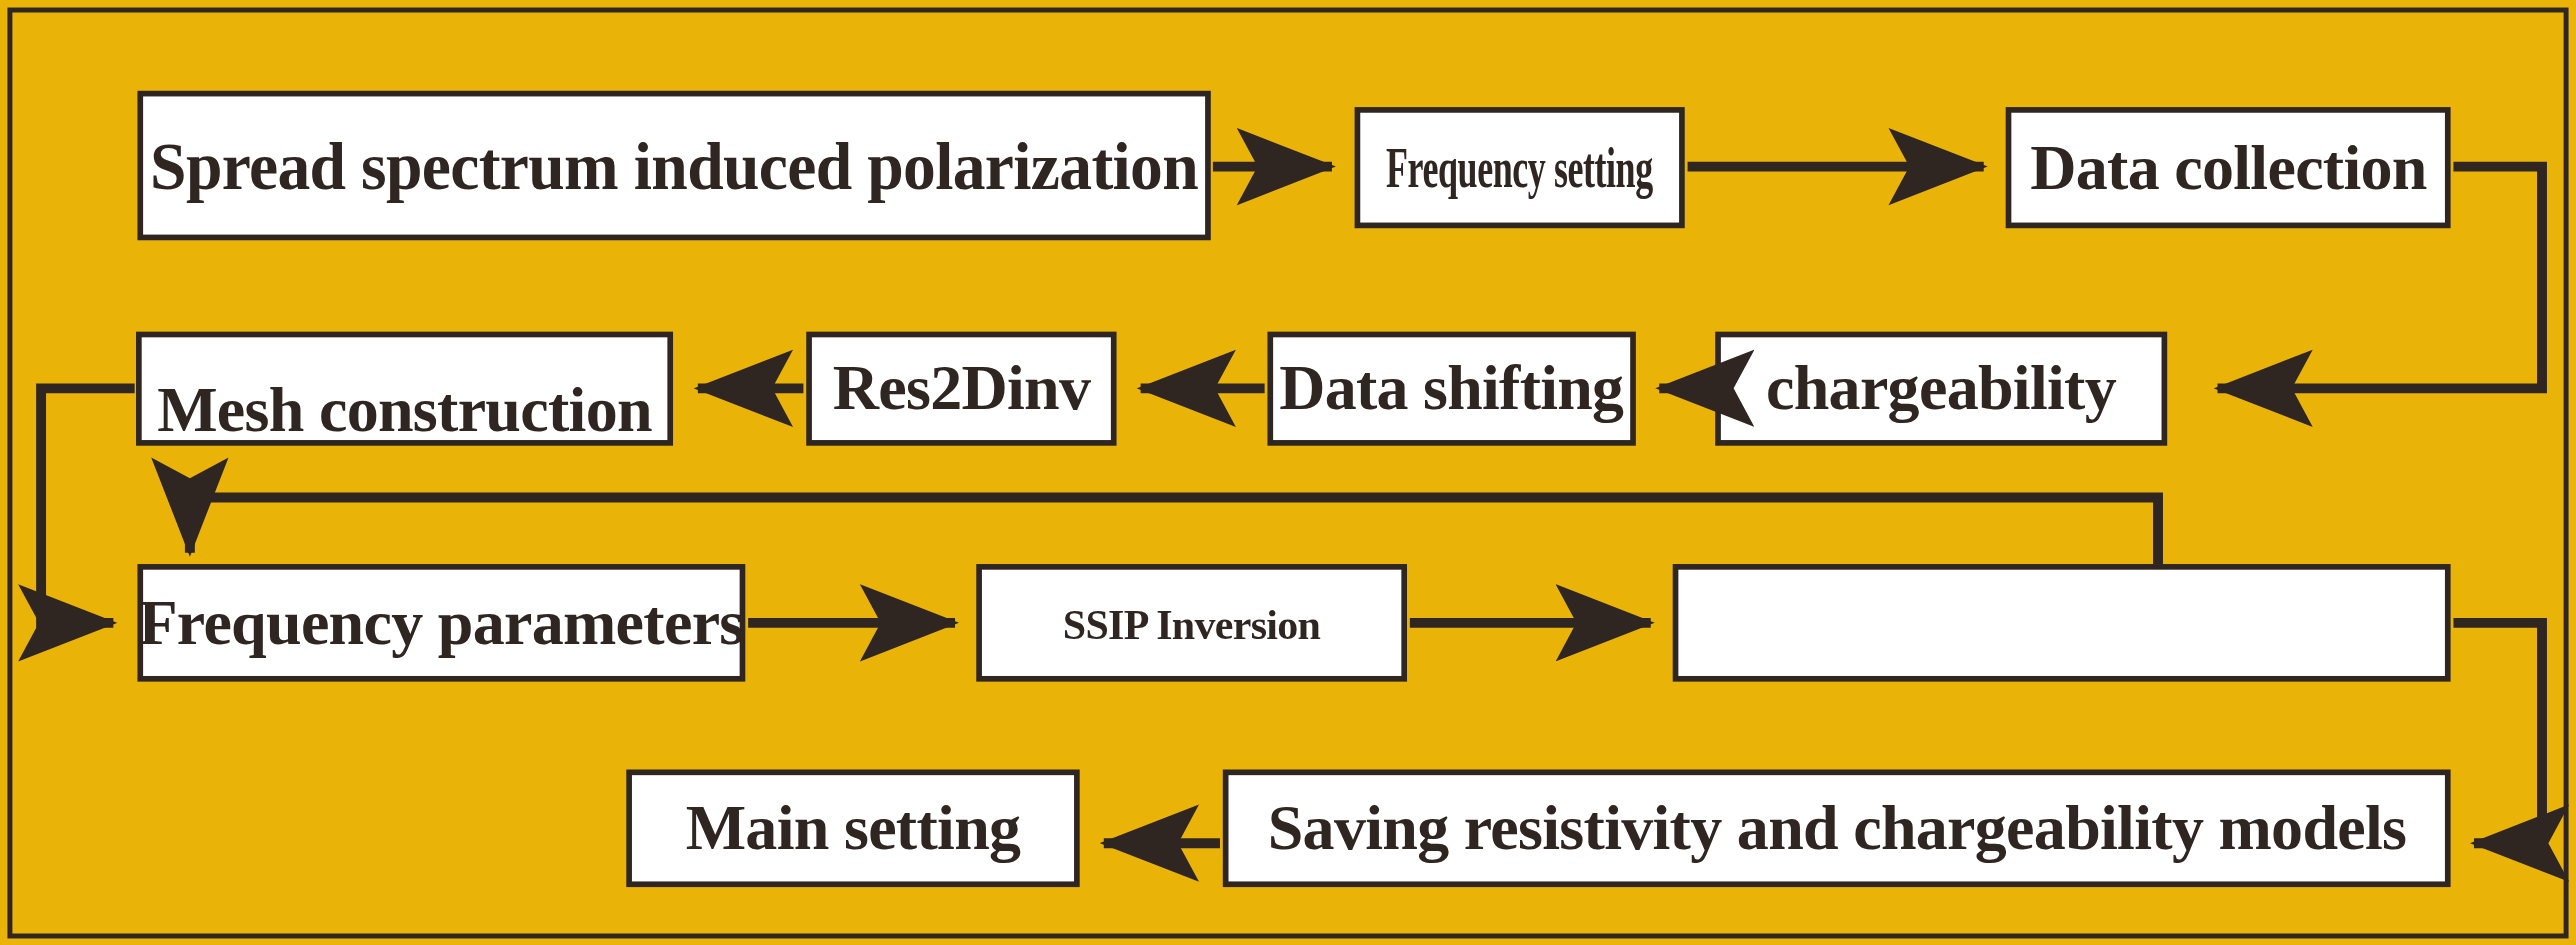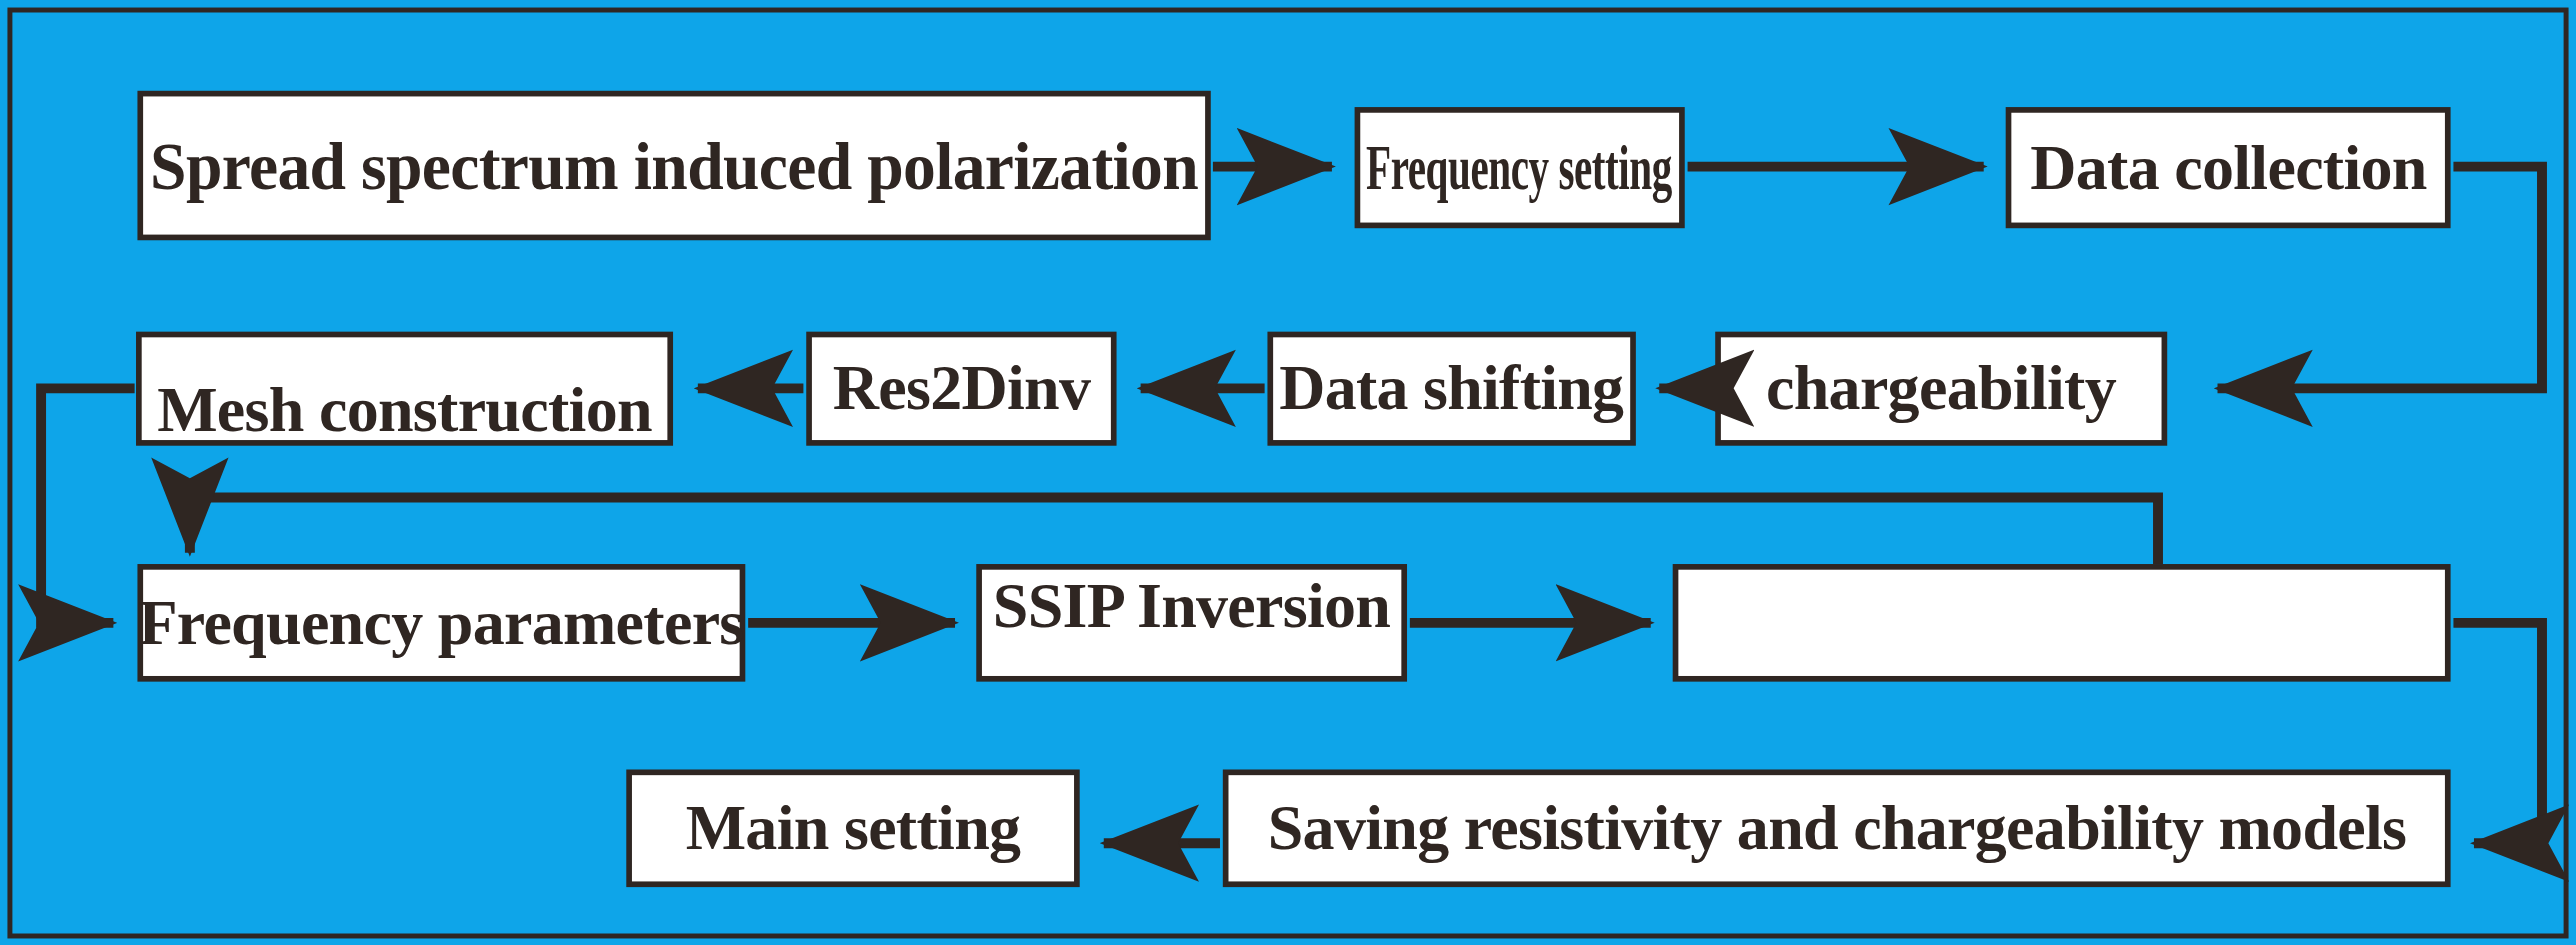--- a/index.html
+++ b/index.html
@@ -1,17 +1,17 @@
 <!DOCTYPE html>
 <html style="font-size:11.3px"><head>
 <meta charset="utf-8">
 <style>
   html,body{margin:0;padding:0;background:#ffffff;}
   body{width:2576px;height:946px;font-family:"Liberation Serif",serif;}
-  #stage{position:relative;width:2576px;height:946px;overflow:hidden;background:#0ea5e9;}
+  #stage{position:relative;width:2576px;height:946px;overflow:hidden;background:#eab308;}
   #flow{position:absolute;inset:0;width:2576px;height:946px;}
   .node-label{
     position:absolute;
     display:flex;align-items:center;justify-content:center;
     font-family:"Liberation Serif",serif;
     font-weight:700;
     color:#2f2622;
     white-space:nowrap;
     line-height:1;
     text-align:center;
@@ -102,21 +102,21 @@
 
     <g>
       <line x1="1722" y1="1190" x2="1558" y2="1190" stroke="#2f2622" stroke-width="14" marker-end="url(#ah-l)"></line>
     </g>
   </svg>
 
   <div class="node-label" style="left:140px;top:94px;width:1068px;height:144px;font-size:68px;letter-spacing:-0.7px;">
       <span style="display: inline-block; white-space: nowrap; transform-origin: center center; transform: scaleX(0.9648);">Spread spectrum induced polarization</span>
     </div>
 
-  <div class="node-label" style="left:1357px;top:110px;width:324px;height:115px;font-size:64px;letter-spacing:-0.7px;align-items:center;">
+  <div class="node-label" style="left:1357px;top:110px;width:324px;height:115px;font-size:56px;letter-spacing:-0.7px;align-items:center;">
       <span style="display: inline-block; white-space: nowrap; transform-origin: center center; transform: scaleX(0.6428);">Frequency setting</span>
     </div>
 
   <div class="node-label" style="left:2009px;top:110px;width:439px;height:115px;font-size:64px;letter-spacing:-0.7px;">
       <span style="display: inline-block; white-space: nowrap; transform-origin: center center; transform: scaleX(1);">Data collection</span>
     </div>
 
   <div class="node-label" style="left:139px;top:334px;width:531px;height:108px;font-size:64px;letter-spacing:-0.7px;align-items:flex-end;">
       <span style="display: inline-block; white-space: nowrap; transform-origin: center center; transform: scaleX(1);">Mesh construction</span>
     </div>
@@ -130,21 +130,21 @@
     </div>
 
   <div class="node-label" style="left:1718px;top:334px;width:446px;height:108px;font-size:64px;letter-spacing:-0.7px;">
       <span style="display: inline-block; white-space: nowrap; transform-origin: center center; transform: scaleX(1);">chargeability</span>
     </div>
 
   <div class="node-label" style="left:140px;top:567px;width:602px;height:112px;font-size:64px;letter-spacing:-0.7px;">
       <span style="display: inline-block; white-space: nowrap; transform-origin: center center; transform: scaleX(1);">Frequency parameters</span>
     </div>
 
-  <div class="node-label" style="left:979px;top:550px;width:425px;height:112px;font-size:64px;letter-spacing:-0.7px;">
+  <div class="node-label" style="left:979px;top:569px;width:425px;height:112px;font-size:42px;letter-spacing:-0.7px;">
       <span style="display: inline-block; white-space: nowrap; transform-origin: center center; transform: scaleX(1);">SSIP Inversion</span>
     </div>
 
 
   <div class="node-label" style="left:629px;top:772px;width:448px;height:112px;font-size:64px;letter-spacing:-0.7px;">
       <span style="display: inline-block; white-space: nowrap; transform-origin: center center; transform: scaleX(1);">Main setting</span>
     </div>
 
   <div class="node-label" style="left:1226px;top:772px;width:1222px;height:112px;font-size:64px;letter-spacing:-0.7px;">
       <span style="display: inline-block; white-space: nowrap; transform-origin: center center; transform: scaleX(1);">Saving resistivity and chargeability models</span>

